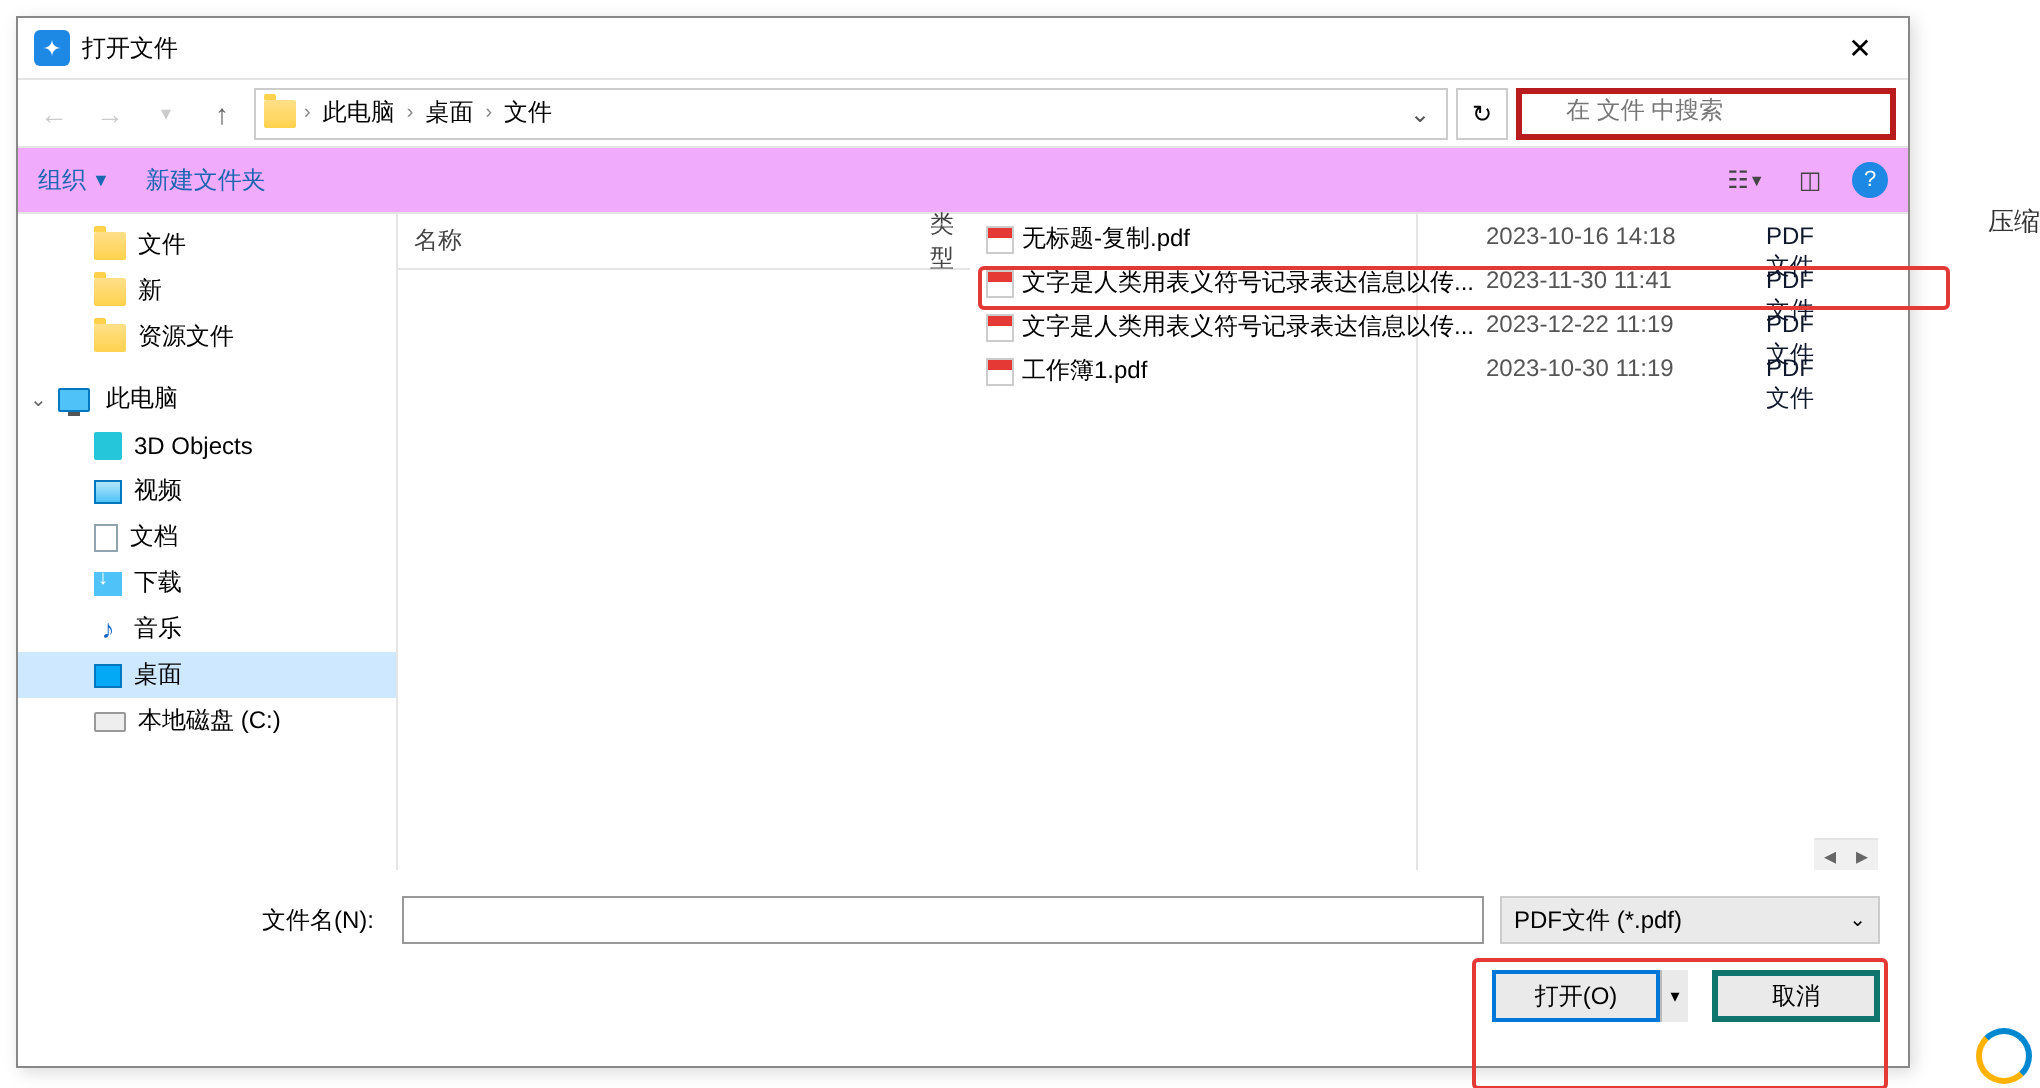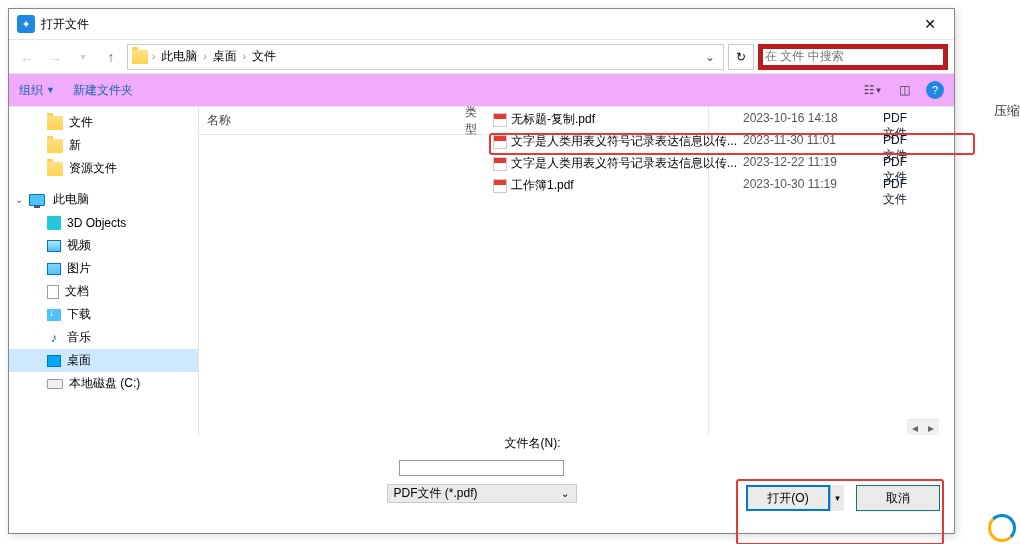--- a/index.html
+++ b/index.html
@@ -15,21 +15,21 @@
 .navbar { height: 34px; display: flex; align-items: center; gap: 4px; padding: 2px 6px; border-top: 1px solid #e5e5e5; }
 .nav-btn { width: 24px; height: 24px; display: flex; align-items: center; justify-content: center; color: #666; cursor: pointer; font-size: 14px; }
 .nav-btn.disabled { color: #ccc; }
 .folder-icon-sm { width: 16px; height: 14px; background: linear-gradient(#ffe08a,#ffd24d); border-radius: 1px; display: inline-block; position: relative; }
 .folder-icon-sm::before { content:''; position:absolute; top:-3px; left:0; width:6px; height:3px; background:#ffd24d; border-radius:1px 1px 0 0; }
 .breadcrumb { flex: 1; height: 26px; border: 1px solid #ccc; display: flex; align-items: center; padding: 0 4px; gap: 2px; background:#fff; }
 .crumb { color: #000; padding: 0 2px; cursor: pointer; }
 .crumb-sep { color: #888; padding: 0 2px; font-size: 10px; }
 .bc-dd { margin-left: auto; color:#555; padding: 0 4px;}
 .refresh-btn { width: 26px; height: 26px; border: 1px solid #ccc; display: flex; align-items: center; justify-content: center; cursor: pointer; }
-.search-box { width: 190px; height: 26px; border: 5px solid #b91c1c; display: flex; align-items: flex-end; padding: 0 2px; color: #777; }
+.search-box { width: 190px; height: 26px; border: 3px solid #b91c1c; display: flex; align-items: flex-start; padding: 0 22px; color: #777; }
 
 .toolbar { height: 34px; display: flex; align-items: center; padding: 0 10px; background: #f0abfc; border-top: 1px solid #e5e5e5; border-bottom: 1px solid #e5e5e5; }
 .tool-link { color: #1a66b3; cursor: pointer; margin-right: 18px; display: flex; align-items: center; gap: 3px; }
 .tool-right { margin-left: auto; display: flex; align-items: center; gap: 10px; }
 .tool-icon { width: 22px; height: 22px; display: flex; align-items: center; justify-content: center; color: #444; cursor: pointer; }
 .help-icon { width: 18px; height: 18px; border-radius: 50%; background: #1e88e5; color: #fff; display: flex; align-items: center; justify-content: center; font-size: 11px; cursor: pointer; }
 
 .content { display: flex; height: 328px; }
 .sidebar { width: 190px; border-right: 1px solid #e5e5e5; overflow-y: auto; padding: 4px 0; }
 .tree-item { display: flex; align-items: center; height: 23px; padding: 0 6px 0 20px; gap: 6px; cursor: pointer; white-space: nowrap; }
@@ -65,27 +65,27 @@
 .row .c-type { flex: 1; color: #0f172a; }
 .pdf-icon { width: 14px; height: 14px; display:inline-block; background:#fff; border:1px solid #ccc; position:relative; }
 .pdf-icon::after { content:''; position:absolute; left:0; top:0; width:100%; height:5px; background:#e53935;}
 .highlight { position:absolute; border:2px solid #e53935; border-radius:3px; pointer-events:none; }
 .hl-row { left:4px; top:26px; width:486px; height:22px; }
 .scroll-h { height: 16px; background: #f0f0f0; border-top: 1px solid #e5e5e5; margin-top: auto; display:flex; align-items:center; }
 .scroll-h .arrow{ width:16px; text-align:center; color:#666;}
 
 .preview { flex: 1; display: flex; align-items: center; justify-content: center; color: #666; }
 
-.footer { height: 50px; display: flex; align-items: center; padding: 0 14px; gap: 8px; flex-direction: column; }
+.footer { height: 50px; display: flex; align-items: center; padding: 0 14px; gap: 8px; }
 .fn-label { width: 170px; text-align: right; padding-right: 6px; }
 .fn-input { flex: 1; height: 24px; border: 1px solid #999; padding: 0 4px; }
 .filter-select { width: 190px; height: 24px; border: 1px solid #ccc; display: flex; align-items: center; justify-content: space-between; padding: 0 6px; background:#eaeaea; cursor:pointer; }
 
 .buttons { height: 44px; display: flex; align-items: flex-start; justify-content: flex-end; padding: 0 14px; gap: 12px; position:relative; }
-.btn { width: 84px; height: 26px; border: 1px solid #0f766e; background: #eaeaea; cursor: pointer; display: flex; align-items: center; justify-content: center; }
+.btn { width: 84px; height: 26px; border: 3px solid #0f766e; background: #eaeaea; cursor: pointer; display: flex; align-items: center; justify-content: center; }
 .btn.primary { border: 2px solid #0078d7; }
 .btn-split { width:14px; border-left:1px solid #bbb; height:26px; background:#eaeaea; margin-left:-12px; display:flex; align-items:center; justify-content:center;}
 .hl-btns { left: 727px; top: -6px; width: 208px; height: 66px; }
 
 .bg-text { position:absolute; right:0; top:102px; color:#333; font-size:13px;}
 .watermark { position: absolute; right: 4px; bottom: 2px; display: flex; align-items: center; gap: 4px; font-size: 14px; color:#11a34f; font-style: italic; font-weight:bold;}
 .wm-logo { width:28px; height:28px; border:3px solid #0288d1; border-left-color:#ffb300; border-bottom-color:#ffb300; border-radius:50%;}
 .wm-url { font-size: 12px; color:#ff9800; font-style:normal; font-weight:normal;}
 </style>
 </head>
@@ -159,24 +159,20 @@
         </div>
       <div class="tree-item l1">
           <span class="obj3d"></span>
           <span>3D Objects</span>
         </div>
       <div class="tree-item l1">
           <span class="vid-ic"></span>
           <span>视频</span>
         </div>
       <div class="tree-item l1">
-          <span class="img-ic"></span>
-          <span>图片</span>
-        </div>
-      <div class="tree-item l1">
           <span class="doc-ic"></span>
           <span>文档</span>
         </div>
       <div class="tree-item l1">
           <span class="dl-ic"></span>
           <span>下载</span>
         </div>
       <div class="tree-item l1">
           <span class="mus-ic">♪</span>
           <span>音乐</span>
@@ -203,21 +199,21 @@
               <span>无标题-复制.pdf</span>
             </span>
           <span class="c-date">2023-10-16 14:18</span>
           <span class="c-type">PDF 文件</span>
         </div>
         <div class="row">
           <span class="c-name">
               <span class="pdf-icon"></span>
               <span>文字是人类用表义符号记录表达信息以传...</span>
             </span>
-          <span class="c-date">2023-11-30 11:01</span>
+          <span class="c-date">2023-11-30 11:41</span>
           <span class="c-type">PDF 文件</span>
         </div>
         <div class="row">
           <span class="c-name">
               <span class="pdf-icon"></span>
               <span>文字是人类用表义符号记录表达信息以传...</span>
             </span>
           <span class="c-date">2023-12-22 11:19</span>
           <span class="c-type">PDF 文件</span>
         </div>

